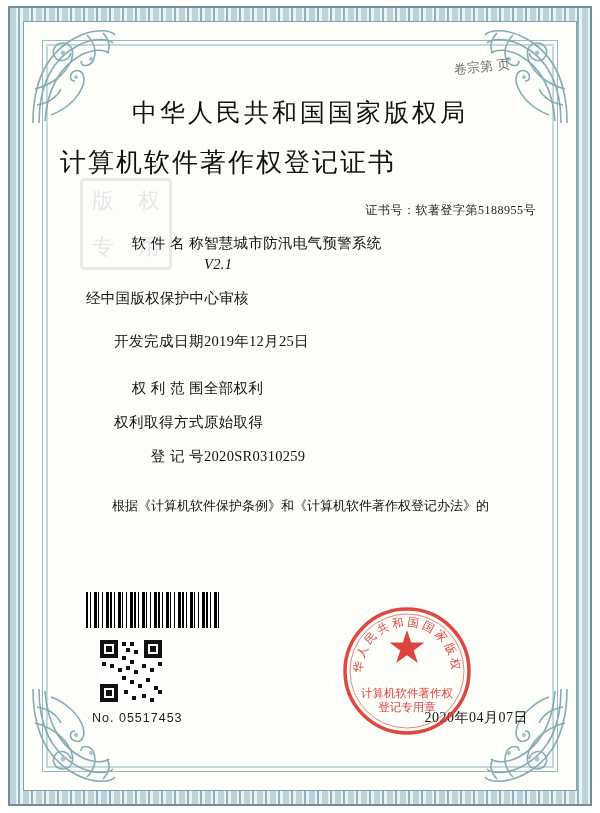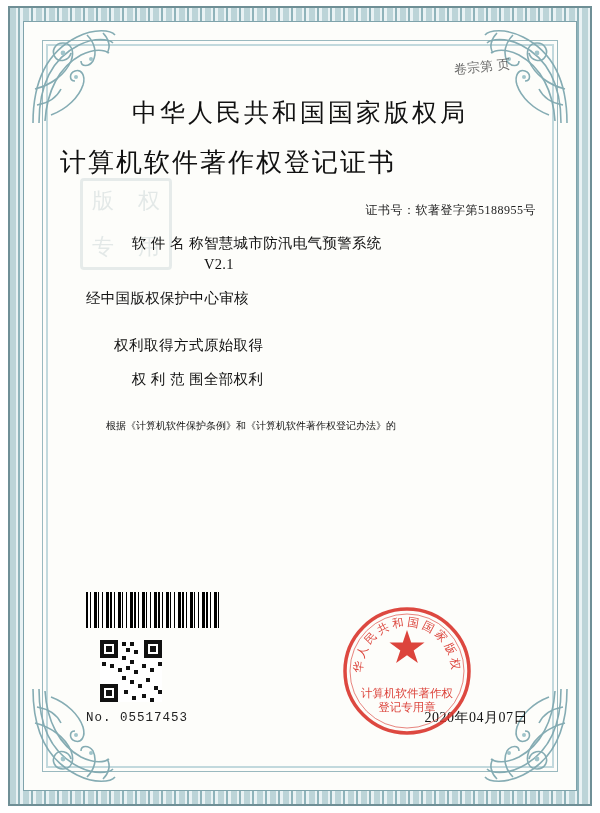--- a/index.html
+++ b/index.html
@@ -162,28 +162,29 @@
     letter-spacing: 0.5px;
     white-space: pre;
     text-align: right;
   }
   .field-value {
     flex: 1;
     letter-spacing: 0.3px;
   }
   .field-value .line2 {
     display: block;
+    font-style: italic;
   }
   .gap-big { margin-top: 22px; }
 
   .paragraph {
     margin-top: 26px;
     padding-left: 26px;
     padding-right: 6px;
-    font-size: 10px;
+    font-size: 13px;
     line-height: 2.0;
     color: #111;
     text-align: justify;
   }
   .paragraph .indent { display: inline-block; width: 2em; }
 
   
   .codes {
     position: absolute;
     left: 78px;
@@ -204,26 +205,26 @@
     margin-left: 14px;
     width: 62px;
     height: 62px;
     position: relative;
     background: #fff;
   }
   .qr .qr-cell { position: absolute; background: #111; }
 
   .serial {
     position: absolute;
-    left: 78px;
+    left: 84px;
     top: 705px;
     font-size: 12.5px;
     color: #222;
     letter-spacing: 1px;
-    font-family: Liberation Mono, monospace;
+    font-family: Liberation Sans, sans-serif;
   }
   .issue-date {
     position: absolute;
     right: 64px;
     top: 703px;
     font-size: 14px;
     color: #111;
     letter-spacing: 0.5px;
   }
 
@@ -362,34 +363,42 @@
         <div class="field-value">
           <span>智慧城市防汛电气预警系统</span>
           <span class="line2">V2.1</span>
         </div>
       </div>
 
       <div class="field-row">
         <div class="field-value">经中国版权保护中心审核</div>
       </div>
 
-
-      <div class="field-row">
+      <div class="field-row gap-big">
+        <div class="field-label">开发完成日期</div>
+        <div class="field-value">2019年12月25日</div>
+      </div>
+
+      <div class="field-row">
+      </div>
+
+      <div class="field-row">
+        <div class="field-label">权 利 范 围</div>
+        <div class="field-value">全部权利</div>
       </div>
 
       <div class="field-row">
         <div class="field-label">权利取得方式</div>
         <div class="field-value">原始取得</div>
       </div>
 
       <div class="field-row">
-        <div class="field-label">权 利 范 围</div>
-        <div class="field-value">全部权利</div>
-      </div>
-
+        <div class="field-label">登 记 号</div>
+        <div class="field-value">2020SR0310259</div>
+      </div>
 
     </div>
 
     <div class="paragraph">
       <span class="indent"></span><span>根据《计算机软件保护条例》和《计算机软件著作权登记办法》的</span><br>
     </div>
 
   </div>
 
   <div class="codes">

